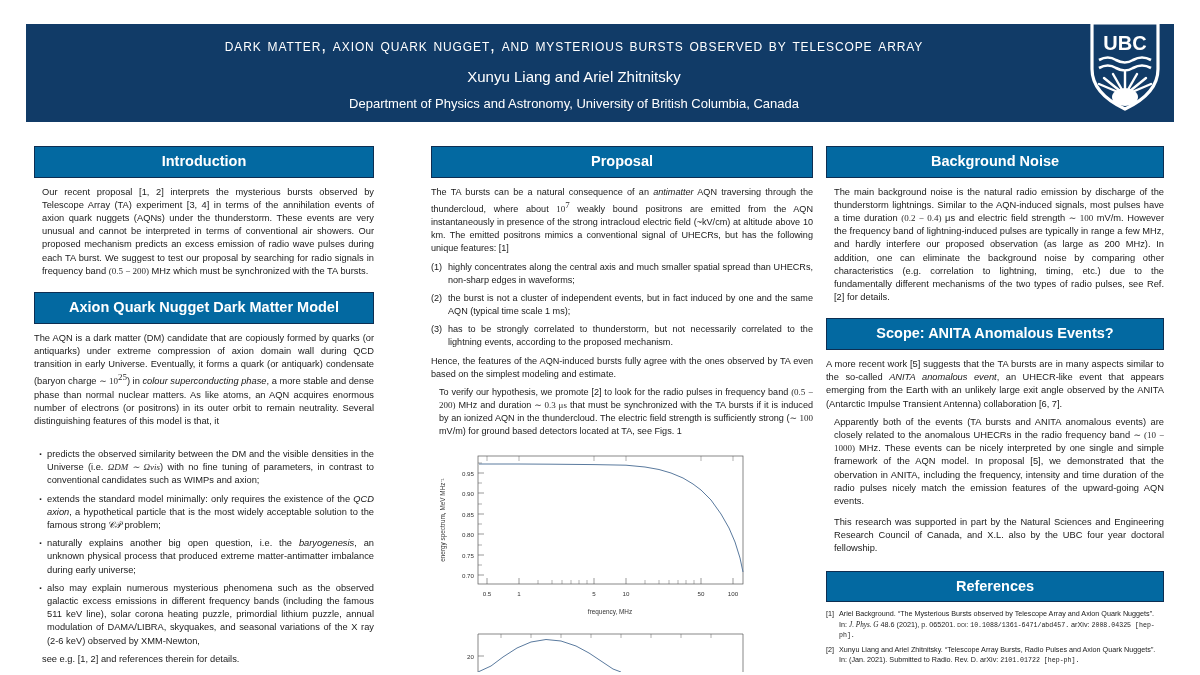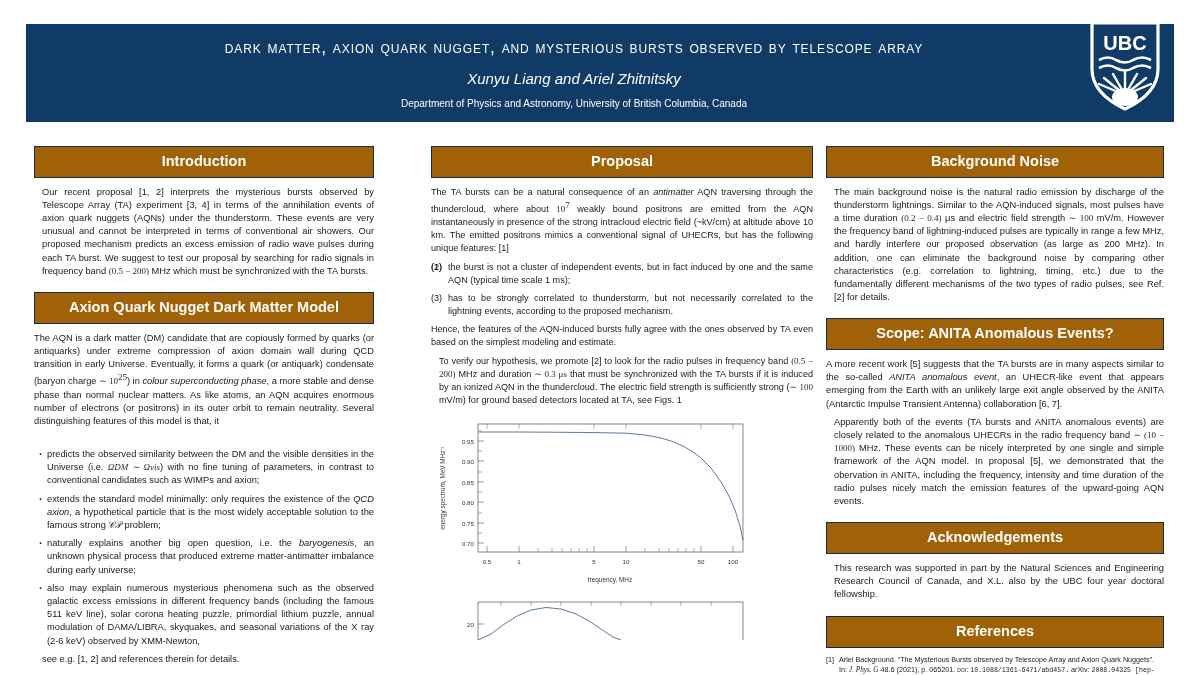--- a/index.html
+++ b/index.html
@@ -44,25 +44,24 @@
     white-space: nowrap;
     font-weight: 400;
   }
   .poster-title::first-letter { font-size: 17.5px; }
   .poster-authors {
     color: #ffffff;
     font-size: 15px;
     margin-top: 12px;
     line-height: 1.2;
     font-weight: 400;
-    font-style: italic;
   }
   .poster-affil {
     color: #ffffff;
-    font-size: 10px;
+    font-size: 13px;
     margin-top: 10px;
     line-height: 1.2;
     font-weight: 400;
   }
 
   .ubc-logo {
     width: 86px; height: 112px;
     margin-right: 6px;
     flex: 0 0 auto;
     position: relative;
@@ -71,21 +70,21 @@
   
   .col {
     position: absolute;
     top: 146px;
   }
   .col-left  { left: 34px;  width: 340px; }
   .col-mid   { left: 431px; width: 382px; }
   .col-right { left: 826px; width: 338px; }
 
   .section-head {
-    background: #a16207;
+    background: #0369a1;
     color: #ffffff;
     text-align: center;
     font-size: 14.5px;
     font-weight: bold;
     padding: 6px 4px 7px 4px;
     line-height: 1.15;
     border: 1px solid #0d2e52;
   }
 
   .body-text {
@@ -234,20 +233,21 @@
       <p>
         <span>The TA bursts can be a natural consequence of an</span>
         <span class="ital">antimatter</span>
         <span>AQN traversing through the thundercloud, where about</span>
         <span class="mono-num">10</span><sup class="mono-num">7</sup>
         <span>weakly bound positrons are emitted from the AQN instantaneously in presence of the strong intracloud electric field (~kV/cm) at altitude above 10 km. The emitted positrons mimics a conventional signal of UHECRs, but has the following unique features: [1]</span>
       </p>
       <ol class="numlist">
         <li>
           <span class="ln">(1)</span>
+          <span>highly concentrates along the central axis and much smaller spatial spread than UHECRs, non-sharp edges in waveforms;</span>
         </li>
         <li>
           <span class="ln">(2)</span>
           <span>the burst is not a cluster of independent events, but in fact induced by one and the same AQN (typical time scale 1 ms);</span>
         </li>
         <li>
           <span class="ln">(3)</span>
           <span>has to be strongly correlated to thunderstorm, but not necessarily correlated to the lightning events, according to the proposed mechanism.</span>
         </li>
       </ol>
@@ -385,21 +385,20 @@
         <span>A more recent work [5] suggests that the TA bursts are in many aspects similar to the so-called</span>
         <span class="ital">ANITA anomalous event</span><span>, an UHECR-like event that appears emerging from the Earth with an unlikely large exit angle observed by the ANITA (Antarctic Impulse Transient Antenna) collaboration [6, 7].</span>
       </p>
       <p>
         <span>Apparently both of the events (TA bursts and ANITA anomalous events) are closely related to the anomalous UHECRs in the radio frequency band</span>
         <span class="mono-num">∼ (10 − 1000)</span>
         <span>MHz. These events can be nicely interpreted by one single and simple framework of the AQN model. In proposal [5], we demonstrated that the obervation in ANITA, including the frequency, intensity and time duration of the radio pulses nicely match the emission features of the upward-going AQN events.</span>
       </p>
     </div>
 
-    <div class="section-head" style="margin-top:14px;">Acknowledgements</div>
     <div class="body-text">
       <p>This research was supported in part by the Natural Sciences and Engineering Research Council of Canada, and X.L. also by the UBC four year doctoral fellowship.</p>
     </div>
 
     <div class="section-head" style="margin-top:15px;">References</div>
     <div class="refs">
       <div class="ref">
         <span class="rn">[1]</span>
         <span>Ariel Background.</span>
         <span>“The Mysterious Bursts observed by Telescope Array and Axion Quark Nuggets”.</span>

